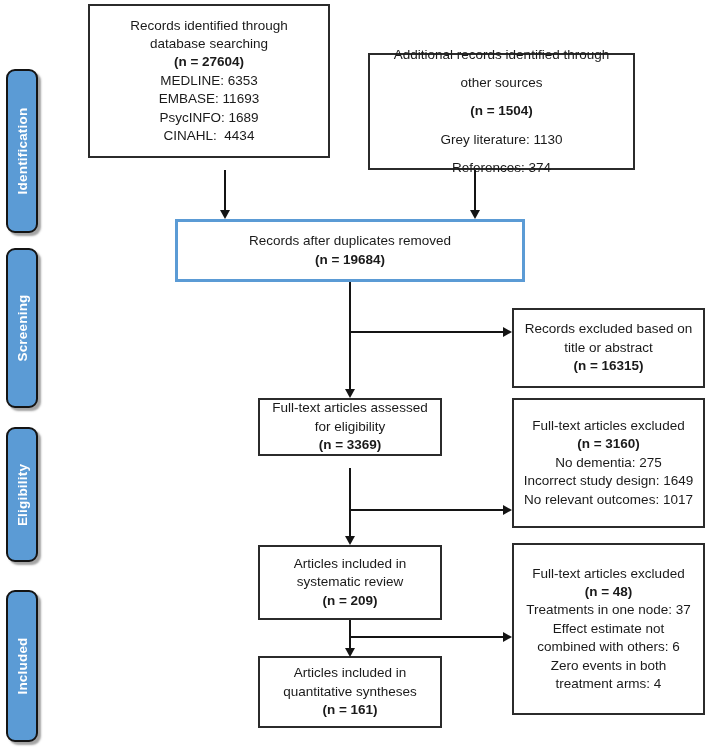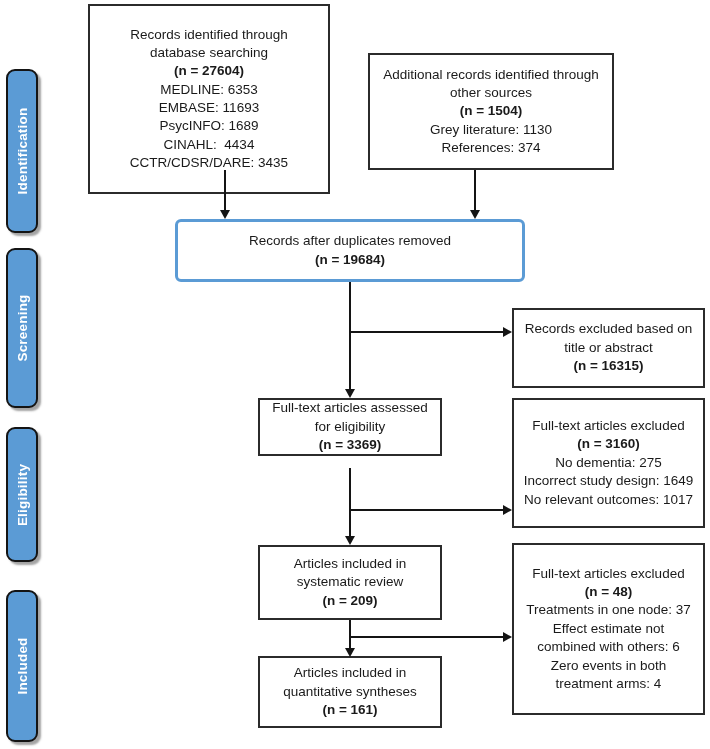--- a/index.html
+++ b/index.html
@@ -67,40 +67,39 @@
   <div class="stage" style="top:248px;height:160px;">
     <span>Screening</span>
   </div>
   <div class="stage" style="top:427px;height:135px;">
     <span>Eligibility</span>
   </div>
   <div class="stage" style="top:590px;height:152px;">
     <span>Included</span>
   </div>
 
-  <div class="box" style="left:88px;top:4px;width:242px;height:190px;">
+  <div class="box" style="left:88px;top:4px;width:242px;height:154px;">
     <div class="line">Records identified through</div>
     <div class="line">database searching</div>
     <div class="line nline">(n = 27604)</div>
     <div class="line">MEDLINE: 6353</div>
     <div class="line">EMBASE: 11693</div>
     <div class="line">PsycINFO: 1689</div>
     <div class="line">CINAHL:  4434</div>
-    <div class="line">CCTR/CDSR/DARE: 3435</div>
   </div>
 
-  <div class="box" style="left:368px;top:53px;width:246px;height:117px;">
+  <div class="box" style="left:368px;top:53px;width:267px;height:117px;gap:10px;">
     <div class="line">Additional records identified through</div>
     <div class="line">other sources</div>
     <div class="line nline">(n = 1504)</div>
     <div class="line">Grey literature: 1130</div>
     <div class="line">References: 374</div>
   </div>
 
-  <div class="box highlight" style="left:175px;top:219px;width:350px;height:63px;border-radius:6px;">
+  <div class="box highlight" style="left:175px;top:219px;width:350px;height:63px;">
     <div class="line">Records after duplicates removed</div>
     <div class="line nline">(n = 19684)</div>
   </div>
 
   <div class="box" style="left:512px;top:308px;width:193px;height:80px;">
     <div class="line">Records excluded based on</div>
     <div class="line">title or abstract</div>
     <div class="line nline">(n = 16315)</div>
   </div>
 

